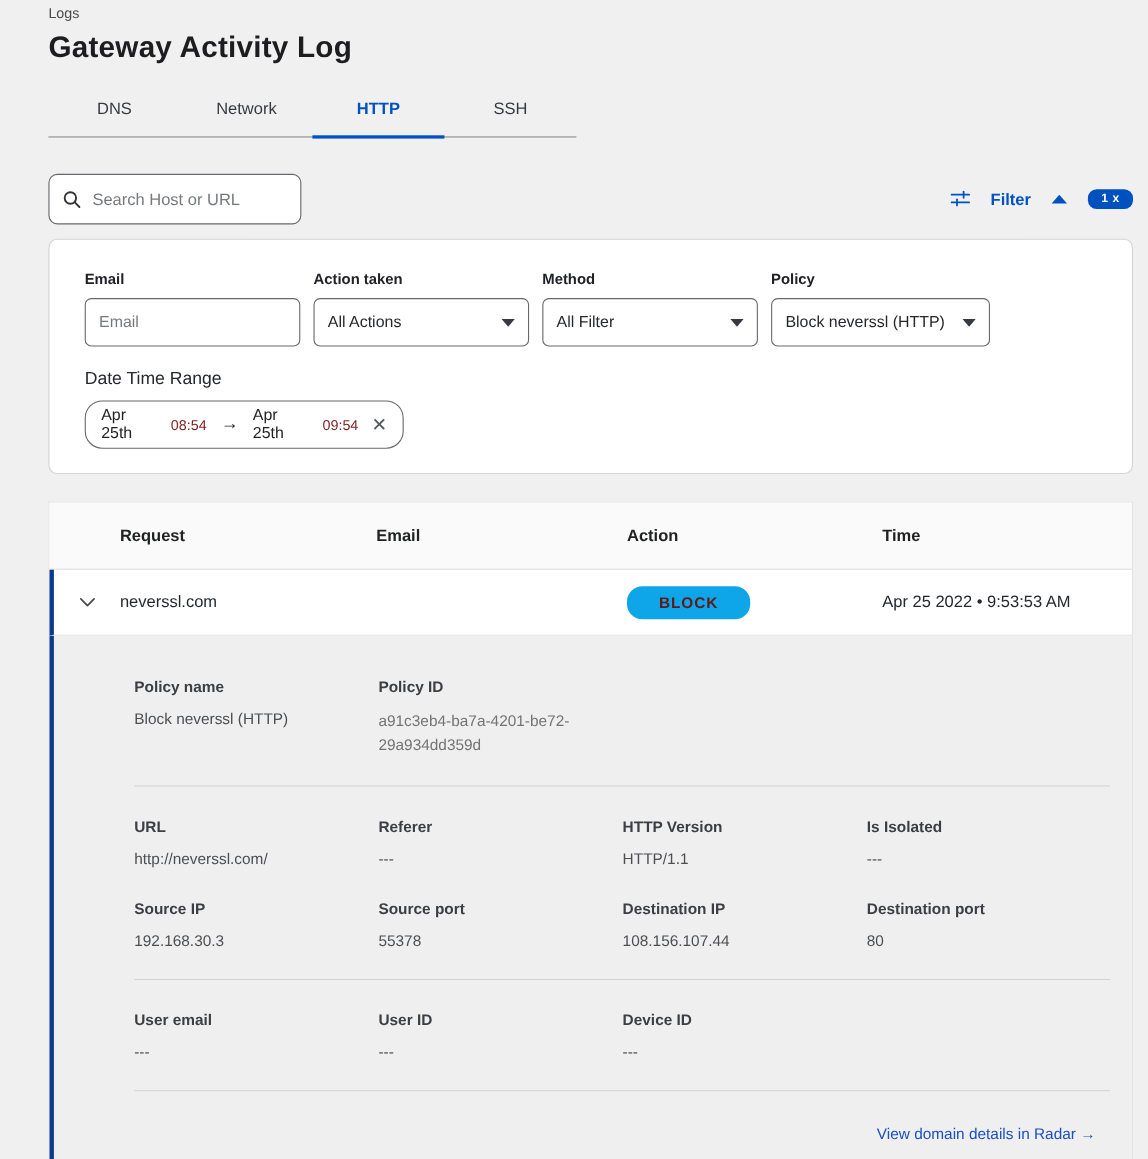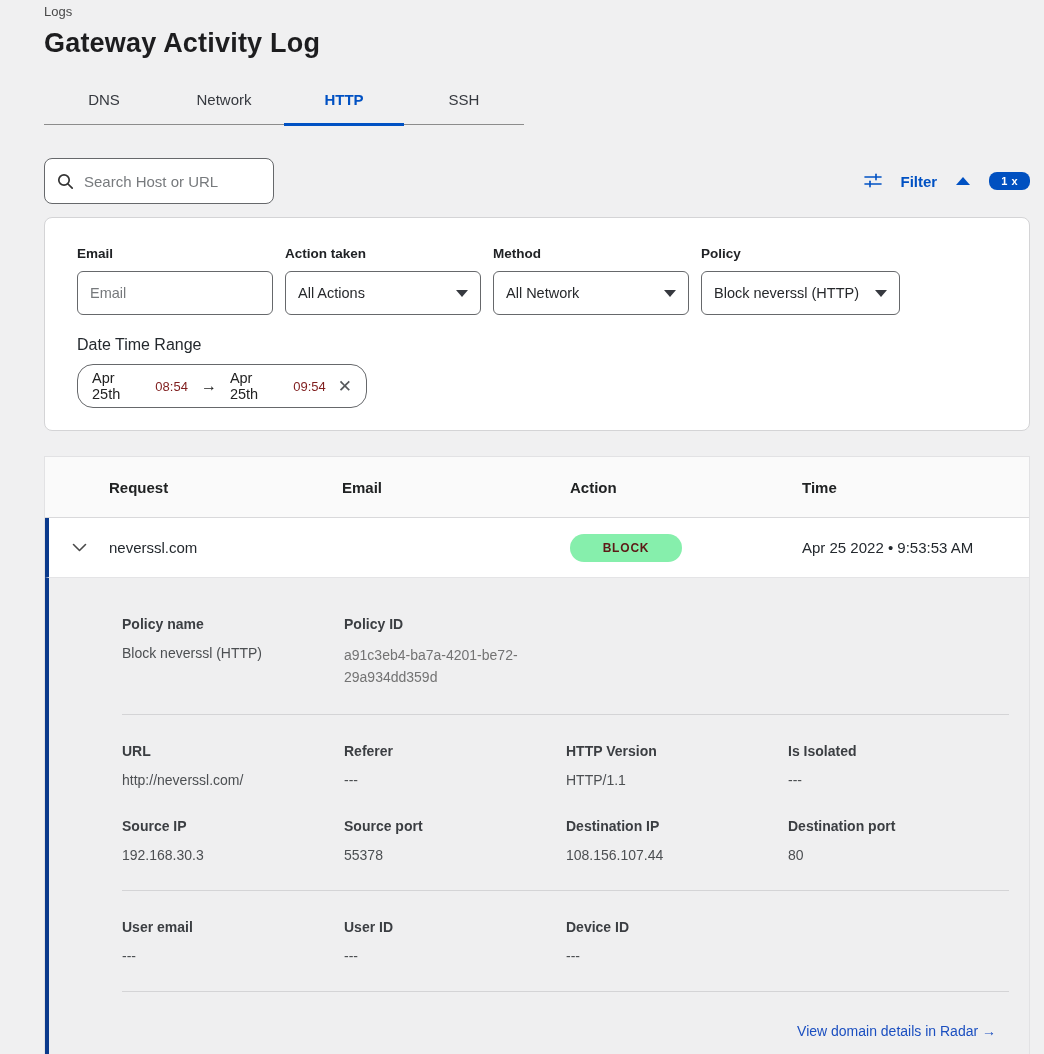--- a/index.html
+++ b/index.html
@@ -50,21 +50,21 @@
   .date-clear { color: #56585b; font-size: 17px; cursor: pointer; margin-left: 3px; line-height: 1; }
 
   
   .log-table { margin-top: 25px; background: #fff; border: 1px solid #e2e2e4; border-bottom: none; }
   .t-header { display: flex; background: #fafafa; border-bottom: 1px solid #d9d9db; height: 61px; align-items: center; font-weight: 700; font-size: 15px; color: #202223; }
   .t-row { display: flex; align-items: center; height: 60px; background: #fff; border-left: 4px solid #0b3a8c; border-bottom: 1px solid #e4e4e6; font-size: 15px; color: #24292e; }
   .col-chev { width: 64px; display: flex; justify-content: center; }
   .t-row .col-chev { width: 60px; }
   .col-req { width: 233px; } .col-email { width: 228px; } .col-action { width: 232px; } .col-time { flex: 1; }
   .chev-btn { background: none; border: none; cursor: pointer; display: flex; }
-  .block-badge { display: inline-block; min-width: 112px; text-align: center; background: #86efac; color: #5d1a16; font-size: 12px; font-weight: 700; letter-spacing: .8px; border-radius: 14px; padding: 7px 0; }
+  .block-badge { display: inline-block; min-width: 112px; text-align: center; background: #0ea5e9; color: #5d1a16; font-size: 14px; font-weight: 700; letter-spacing: .8px; border-radius: 14px; padding: 7px 0; }
 
   
   .details { background: #efeff0; border-left: 4px solid #0b3a8c; padding: 38px 20px 0 73px; height: 482px; }
   .d-grid { display: grid; grid-template-columns: 222px 222px 222px 222px; }
   .d-label { font-size: 14px; font-weight: 700; color: #3b3e42; margin-bottom: 13px; }
   .d-value { font-size: 14px; color: #4c4f52; }
   .d-link { font-size: 14px; color: #737373; max-width: 195px; overflow-wrap: break-word; cursor: pointer; line-height: 1.55; }
   .d-divider { border: none; border-top: 1px solid #d4d4d6; margin: 0; }
   .mt-sec { margin-top: 28px; }
   .div1 { margin-top: 26px; } .div2 { margin-top: 27px; } .div3 { margin-top: 27px; }
@@ -127,21 +127,21 @@
       <div class="filter-field w196">
         <span class="f-label">Action taken</span>
         <div class="f-select">
           <span>All Actions</span>
           <span class="tri-down"></span>
         </div>
       </div>
       <div class="filter-field w196">
         <span class="f-label">Method</span>
         <div class="f-select">
-          <span>All Network</span>
+          <span>All Filter</span>
           <span class="tri-down"></span>
         </div>
       </div>
       <div class="filter-field w200">
         <span class="f-label">Policy</span>
         <div class="f-select">
           <span>Block neverssl (HTTP)</span>
           <span class="tri-down"></span>
         </div>
       </div>

